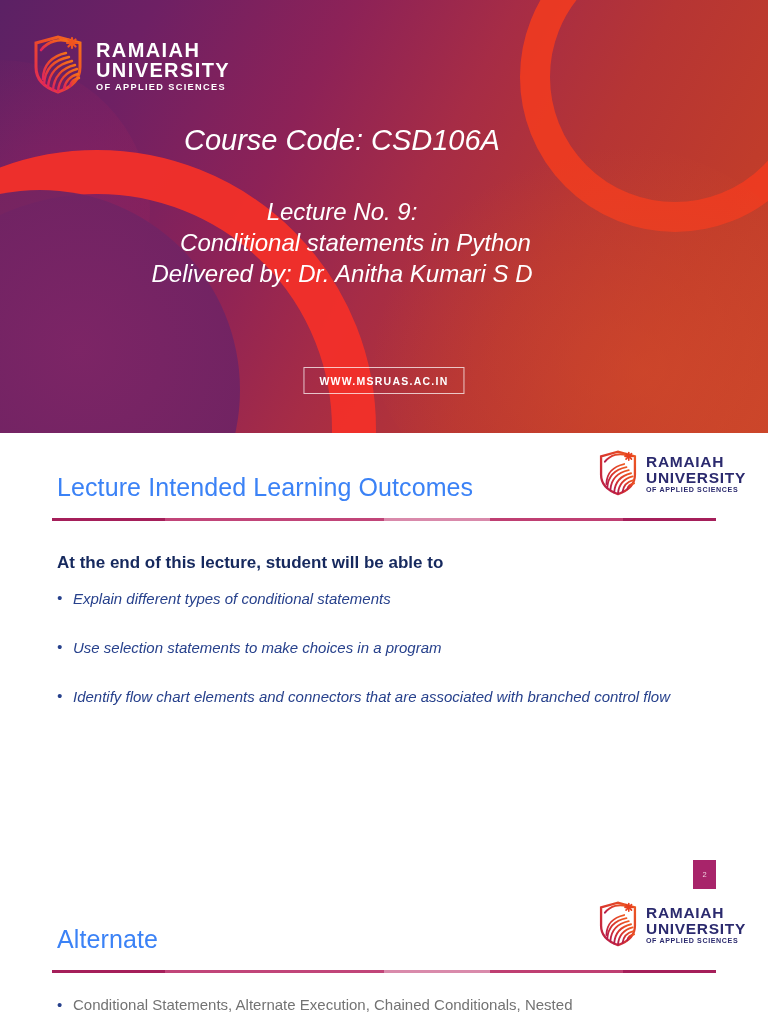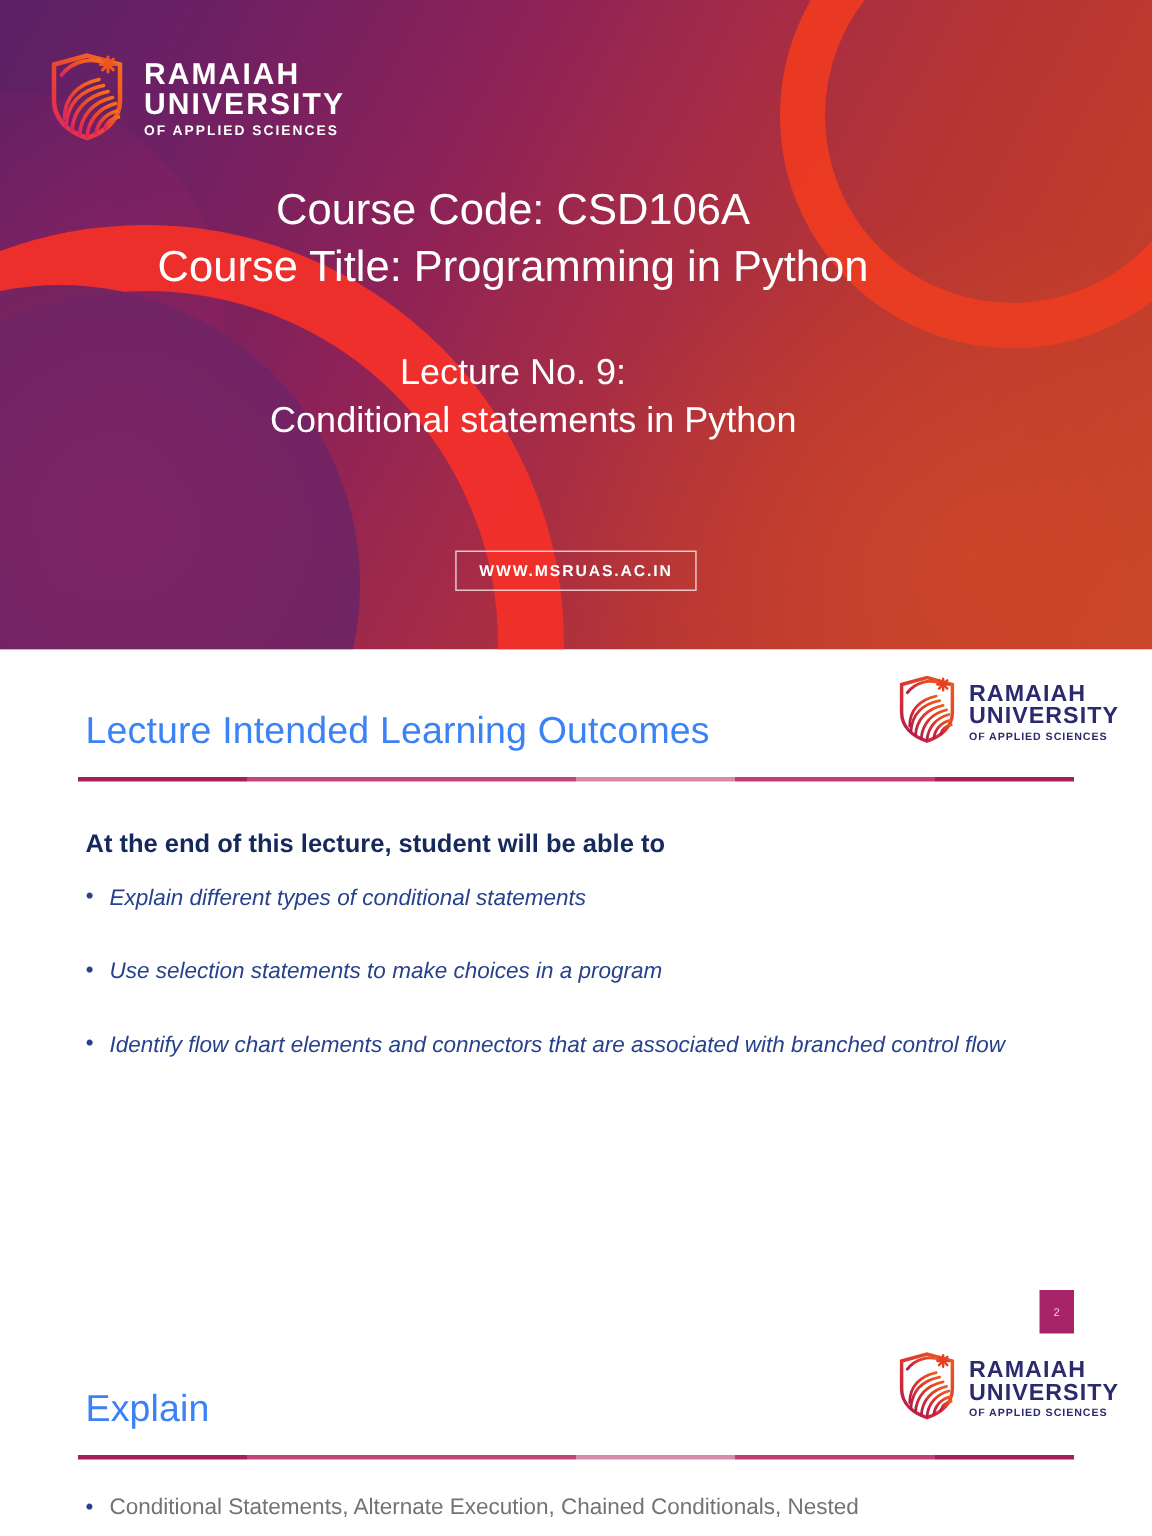--- a/index.html
+++ b/index.html
@@ -98,20 +98,21 @@
   }
 
   .title-stack {
     position: absolute;
     left: 0;
     top: 122px;
     width: 684px;
     text-align: center;
     color: #ffffff;
     z-index: 6;
+    font-style: italic;
   }
   .t-line1, .t-line2 {
     font-size: 29px;
     line-height: 1.30;
     font-weight: normal;
   }
   .t-sub {
     margin-top: 38px;
   }
   .t-line3, .t-line4, .t-line5 {
@@ -309,24 +310,24 @@
     </span>
     <span class="wordmark">
       <span class="wm1">RAMAIAH</span>
       <span class="wm2">UNIVERSITY</span>
       <span class="wm3">OF APPLIED SCIENCES</span>
     </span>
   </div>
 
   <div class="title-stack">
     <div class="t-line1">Course Code: CSD106A</div>
-    <div class="t-line2">Course Title: Programming in Python</div>
     <div class="t-sub">
       <div class="t-line3">Lecture No. 9:</div>
       <div class="t-line4">Conditional statements in Python</div>
+      <div class="t-line5">Delivered by: Dr. Anitha Kumari S D</div>
     </div>
   </div>
 
   <div class="url-badge">WWW.MSRUAS.AC.IN</div>
 </section>
 
 <section class="slide-content slide-2">
 
   <div class="logo-color" style="top:16px;">
     <span>
@@ -409,19 +410,19 @@
         </g>
       </svg>
     </span>
     <span class="wordmark">
       <span class="wm1">RAMAIAH</span>
       <span class="wm2">UNIVERSITY</span>
       <span class="wm3">OF APPLIED SCIENCES</span>
     </span>
   </div>
 
-  <h1 class="slide-heading" style="top:75px;margin:0;">Explain</h1>
+  <h1 class="slide-heading" style="top:75px;margin:0;">Alternate</h1>
   <div class="rule" style="top:120px;"></div>
 
   <ul class="contents-bullets">
     <li>Conditional Statements, Alternate Execution, Chained Conditionals, Nested</li>
   </ul>
 </section>
 
 </body></html>

